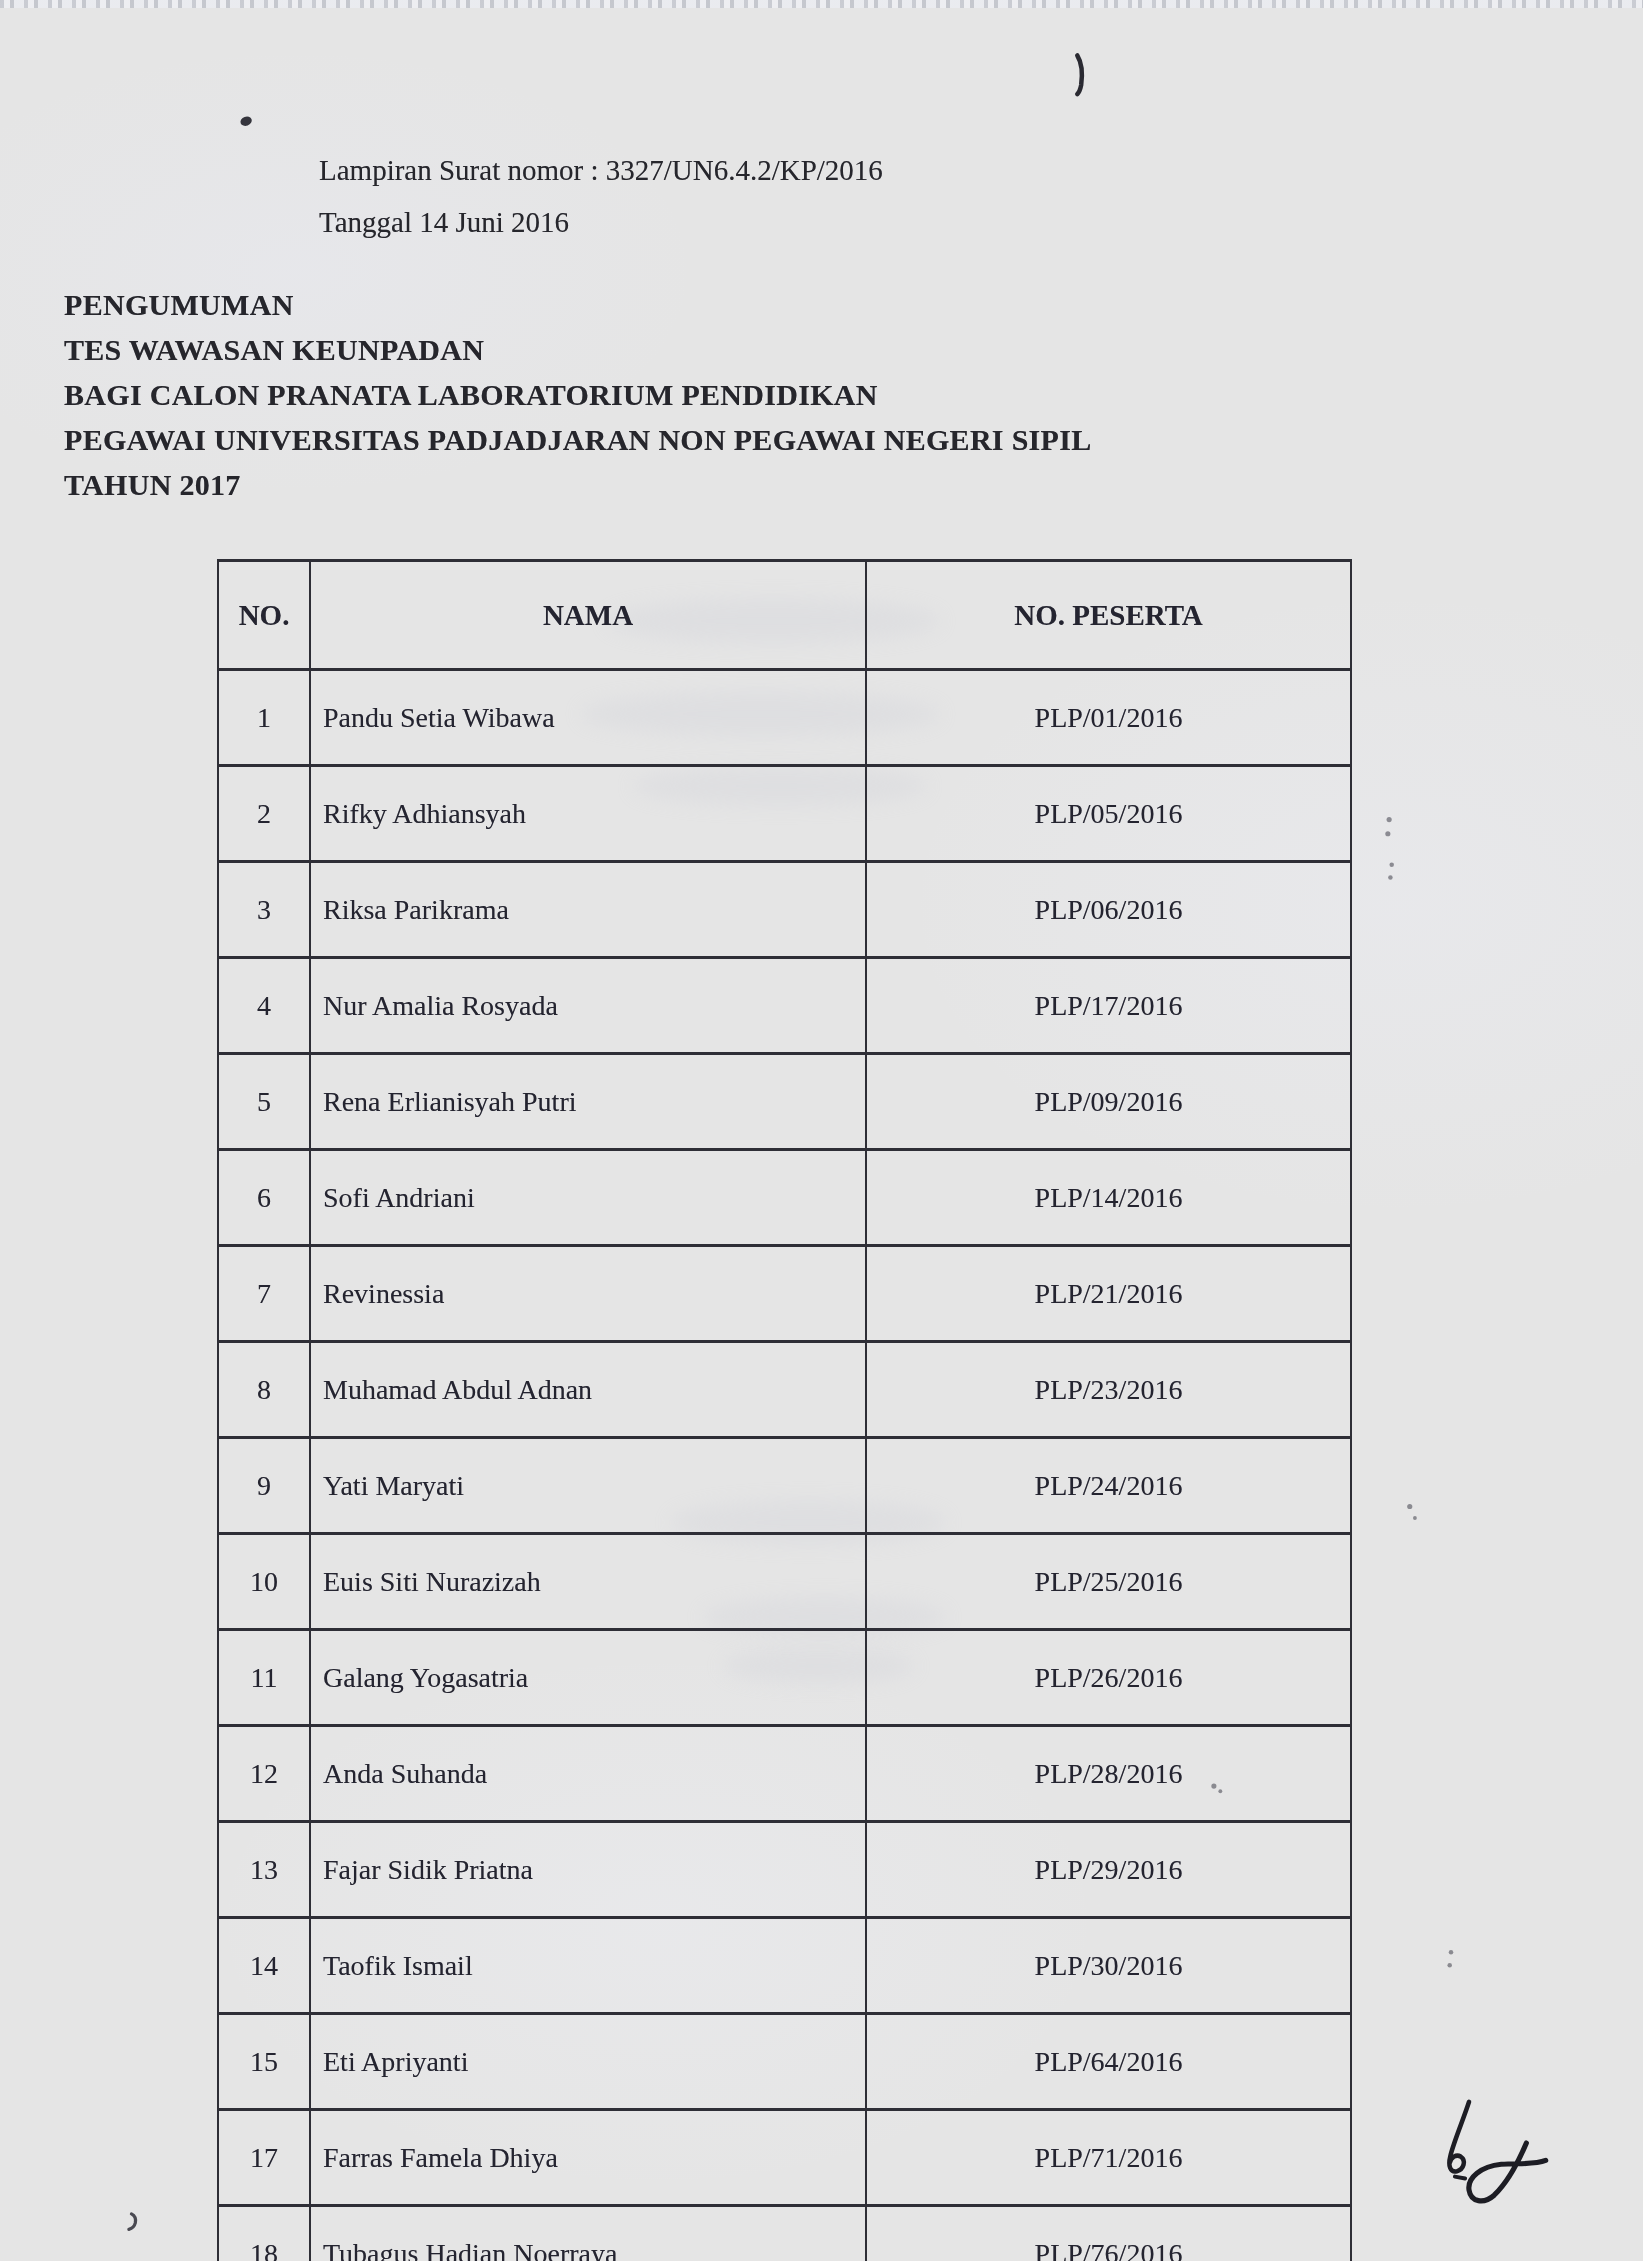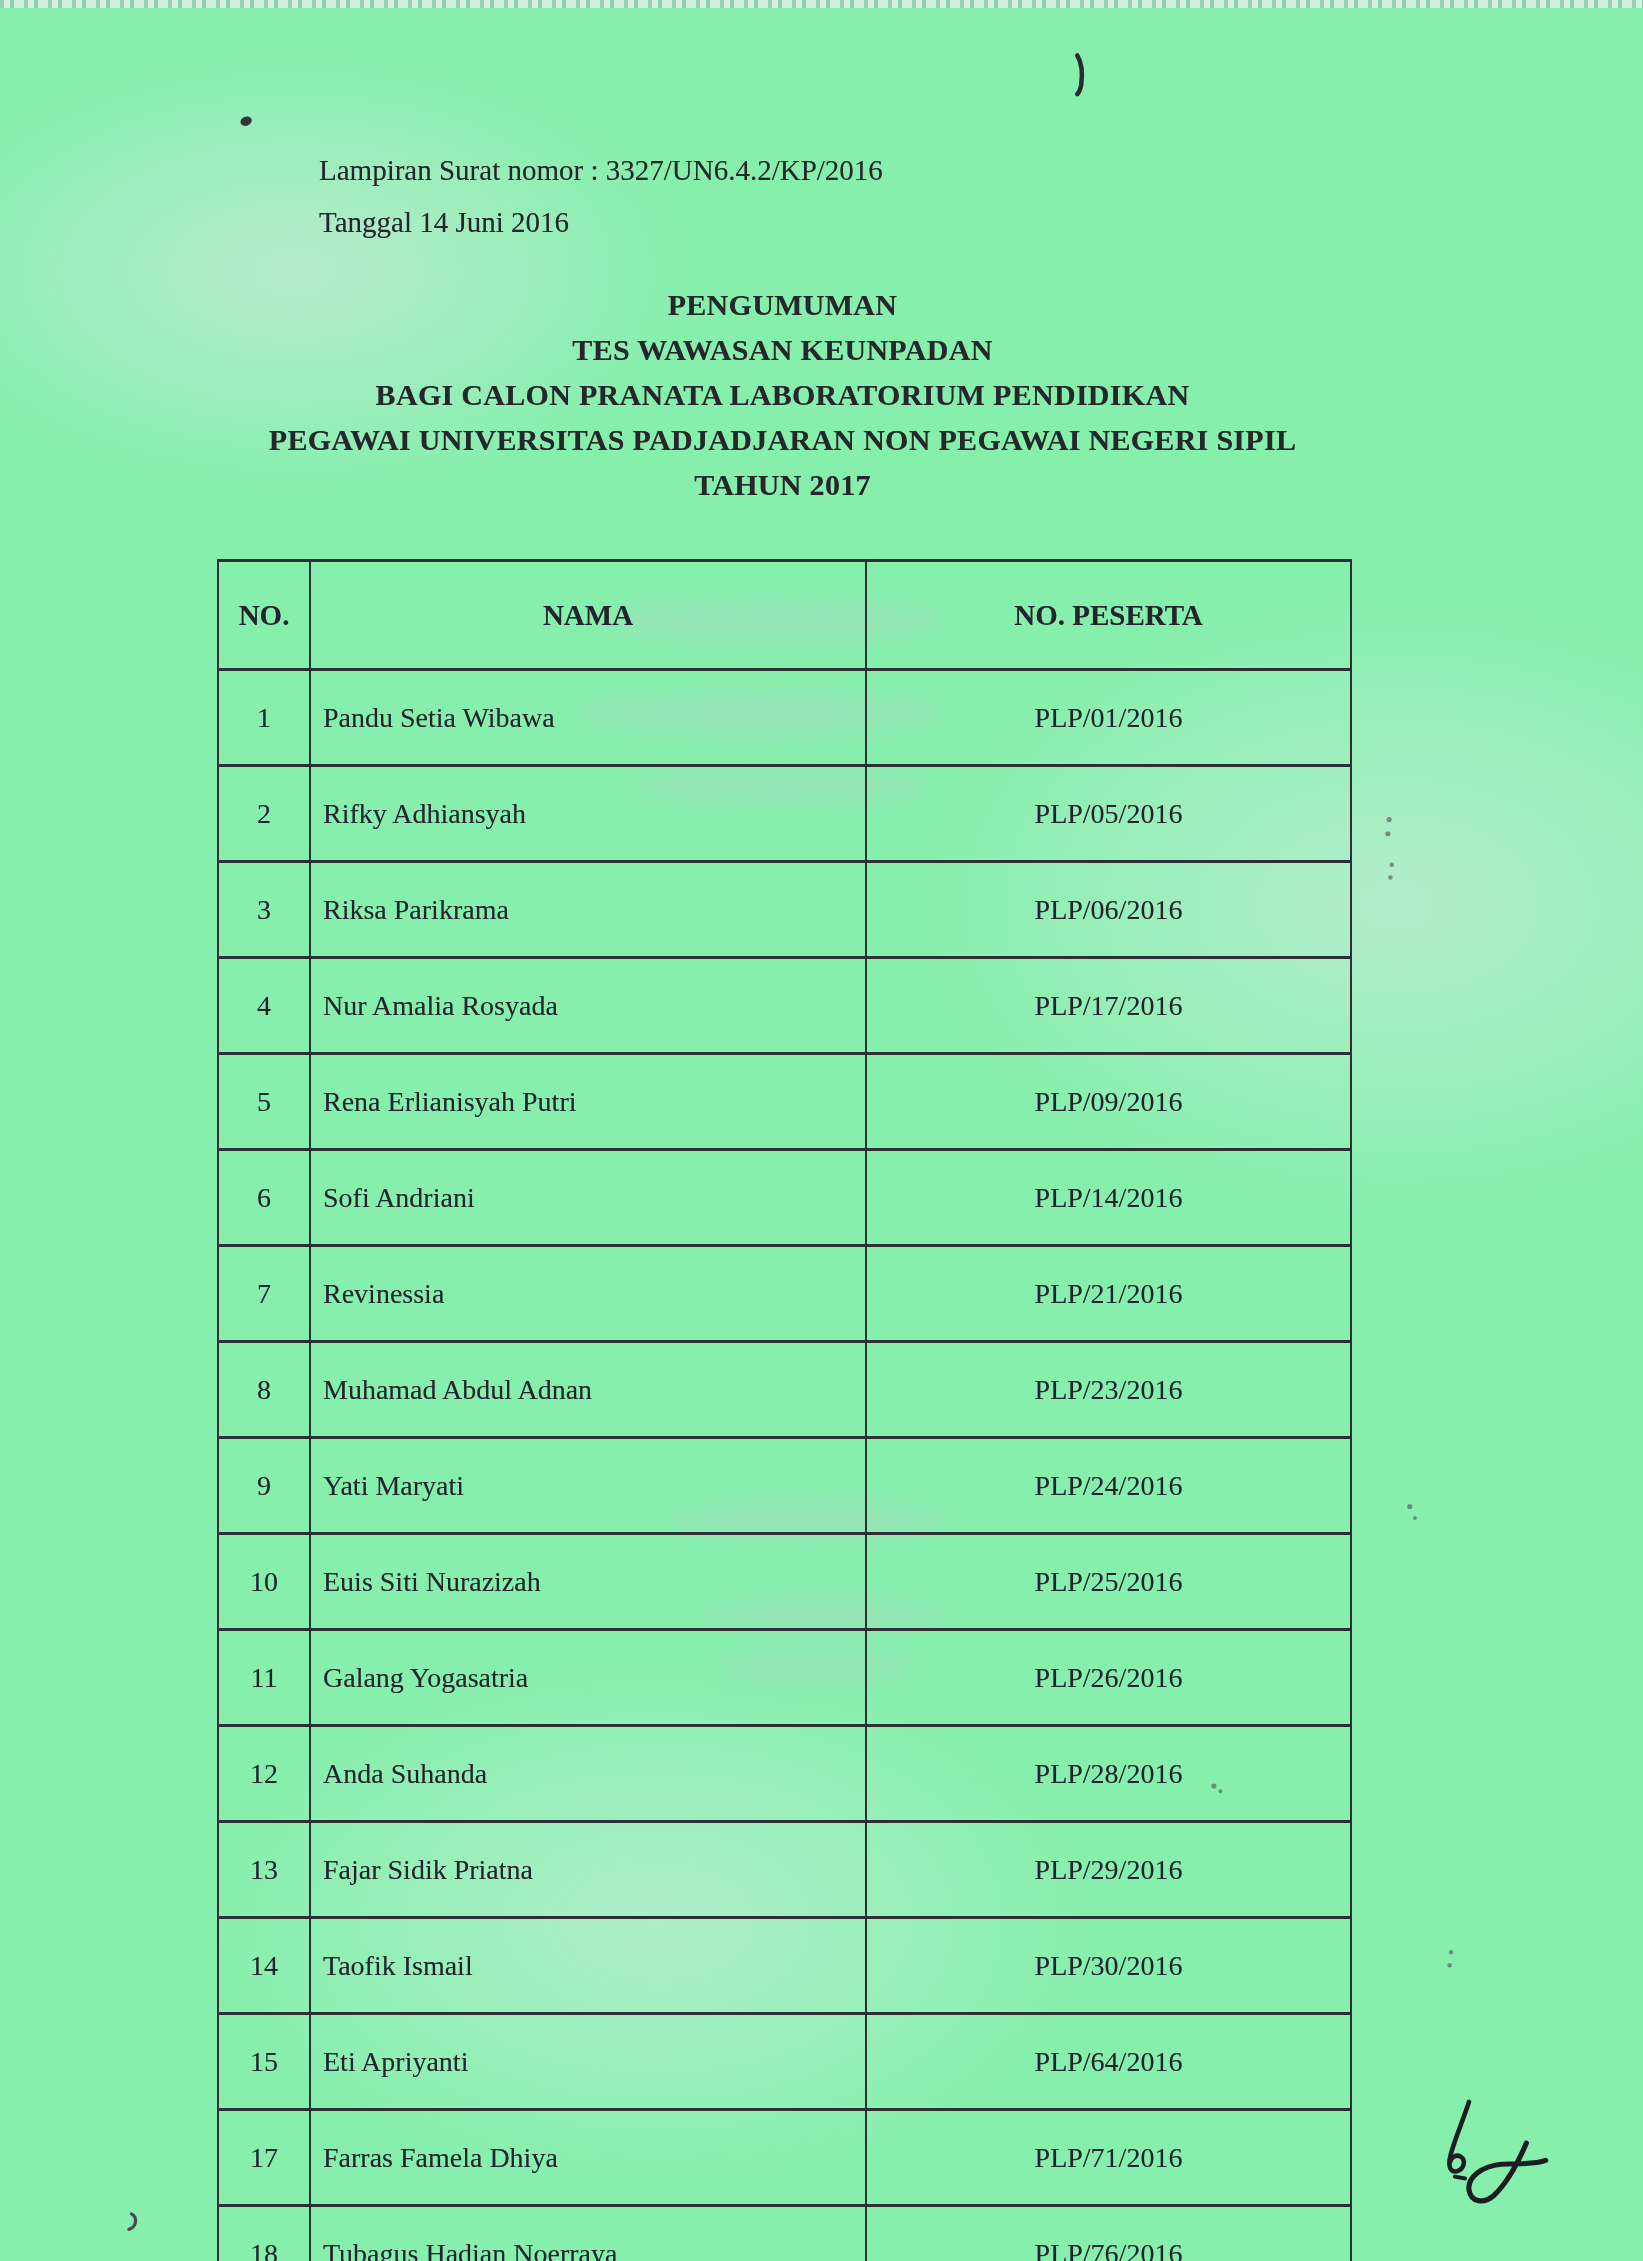--- a/index.html
+++ b/index.html
@@ -1,20 +1,20 @@
 <!DOCTYPE html>
 <html style="font-size:10.3px"><head>
 <meta charset="utf-8">
 <style>
   html,body{margin:0;padding:0;background:#8a8a90;}
   #page{
     position:relative;
     width:1643px;height:2261px;
     margin:0 auto;
-    background:#86efac;
+    background:#e5e5e5;
     overflow:hidden;
     font-family:"Liberation Serif","DejaVu Serif",serif;
     color:#26262c;
   }
   
   #scan-top-band{
     position:absolute;left:0;top:0;width:100%;height:7.7px;
     background:repeating-linear-gradient(90deg,
       rgba(168,173,188,.45) 0 4.5px,
       rgba(240,241,246,.75) 4.5px 10.3px,
@@ -32,21 +32,21 @@
   }
   .ghost{position:absolute;background:#c7c9d3;border-radius:50%;filter:blur(9.7px);opacity:.22;}
 
   #letterhead{
     position:absolute;left:319px;top:144px;
     font-size:29px;line-height:52px;white-space:nowrap;
     text-shadow:0 0 0.6px rgba(30,30,40,.35);
   }
   #title-block{
     position:absolute;left:64px;top:282px;width:1437px;
-    text-align:center;font-weight:bold;font-size:30px;line-height:45px;
+    text-align:left;font-weight:bold;font-size:30px;line-height:45px;
     letter-spacing:0.3px;white-space:nowrap;
     text-shadow:0 0 0.6px rgba(30,30,40,.4);
   }
   #roster-table{
     position:absolute;left:217px;top:559px;
     border-collapse:collapse;table-layout:fixed;
     width:1133px;
     font-size:28px;color:#242430;
     text-shadow:0 0 0.6px rgba(30,30,40,.3);
   }

